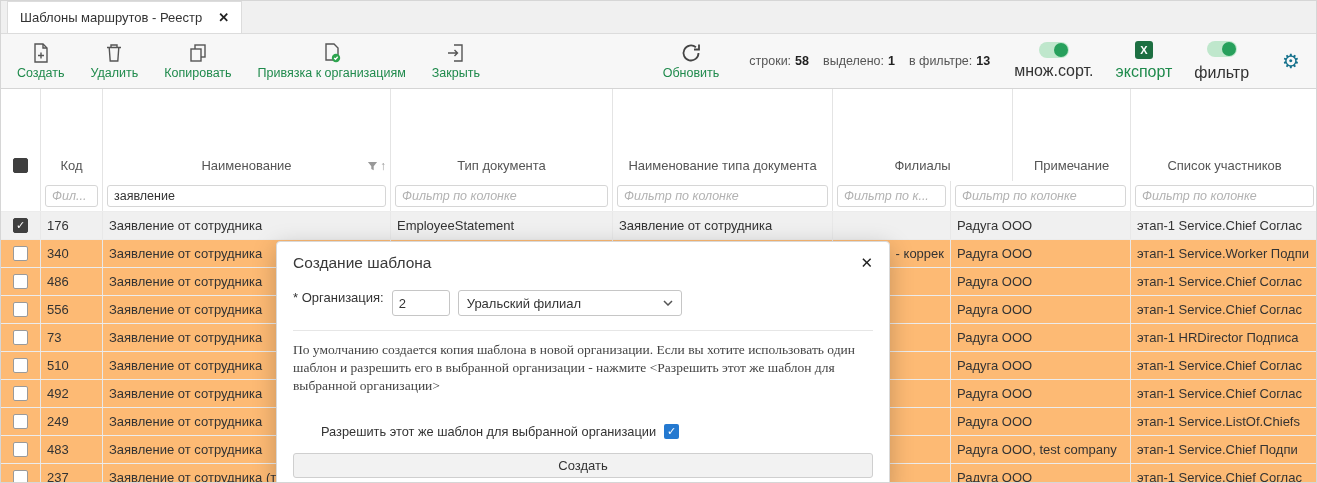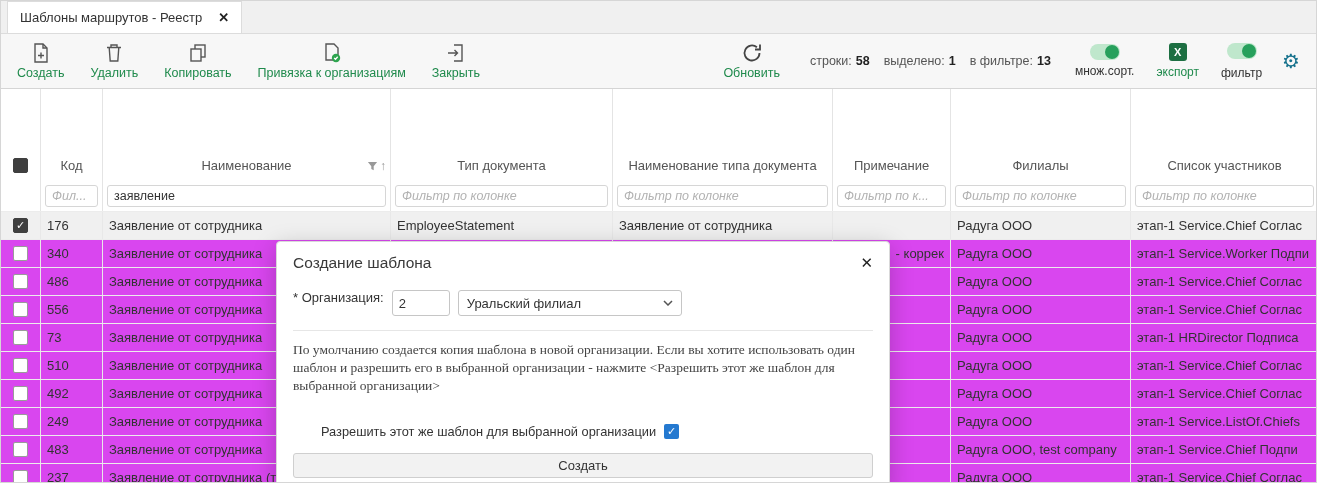--- a/index.html
+++ b/index.html
@@ -23,21 +23,21 @@
   .ticon { height:20px; display:flex; align-items:center; }
   .tlabel { font-size:12.5px; color:#1f8a4c; white-space:nowrap; }
   .spacer { flex:1; }
   .stats { display:flex; align-items:center; font-size:12.5px; color:#555; margin-right:24px; white-space:nowrap; }
   .stat-label { margin-right:4px; }
   .stat-num { font-weight:bold; color:#222; margin-right:14px; }
   .toggle-group { display:flex; flex-direction:column; align-items:center; gap:4px; margin-right:22px; cursor:pointer; }
   .toggle { width:30px; height:16px; border-radius:9px; background:#bfe7cc; position:relative; }
   .toggle::after { content:""; position:absolute; top:1px; right:1px; width:14px; height:14px;
     border-radius:50%; background:#27a05c; }
-  .tg-label { font-size:12px; color:#333; white-space:nowrap; }
+  .tg-label { font-size:16px; color:#333; white-space:nowrap; }
   .tg-label.green { color:#1f8a4c; }
   .excel { width:18px; height:18px; background:#1d6f42; border-radius:3px; color:#fff;
     font-weight:bold; font-size:11px; display:flex; align-items:center; justify-content:center; }
   .gear { font-size:20px; color:#15718c; margin-left:4px; cursor:pointer; font-family:"DejaVu Sans",sans-serif; }
   
   .grid { position:absolute; top:88px; left:0; right:0; bottom:0; background:#fff; }
   .c-sel { width:40px; flex:none; }
   .c-code { width:62px; flex:none; }
   .c-name { width:288px; flex:none; }
   .c-doctype { width:222px; flex:none; }
@@ -51,21 +51,21 @@
     white-space:nowrap; overflow:hidden; }
   .hdr-sort { position:absolute; bottom:8px; right:4px; display:flex; align-items:center; gap:2px;
     color:#999; font-size:12px; background:#fff; padding-left:2px; }
   .ghead .c-sel .cb { position:absolute; bottom:8px; left:12px; }
   .gfilters { display:flex; height:30px; }
   .gfilters .gcell { display:flex; align-items:center; padding:0 4px; }
   .gfilters input { width:100%; height:22px; border:1px solid #d6d6d6; border-radius:3px;
     padding:0 6px; font-size:12.5px; color:#333; font-family:inherit; outline:none; background:#fff; }
   .gfilters input::placeholder { color:#b2b2b2; font-style:italic; }
   .grows { position:absolute; top:122px; left:0; right:0; bottom:0; overflow:hidden; }
-  .grid-row { display:flex; height:28px; border-top:1px solid #ececec; background:#d946ef; cursor:pointer; }
+  .grid-row { display:flex; height:28px; border-top:1px solid #ececec; background:#fdba74; cursor:pointer; }
   .grid-row.selected { background:#f0f0f0; }
   .grid-row .cell { line-height:27px; padding:0 6px; white-space:nowrap; overflow:hidden;
     border-right:1px solid #e8e8e8; }
   .grid-row .cell.c-sel { display:flex; align-items:center; justify-content:center; padding:0; }
   .grid-row .c-note { text-align:right; }
   .cb { width:15px; height:15px; border:1px solid #9a9a9a; border-radius:2px; background:#fff;
     display:inline-flex; align-items:center; justify-content:center; font-size:11px; color:#fff; cursor:pointer; }
   .cb.on, .cb.ind { background:#3f3f3f; border-color:#3f3f3f; }
   
   .dialog { position:absolute; left:275px; top:240px; width:614px; background:#fff;
@@ -170,21 +170,21 @@
     </div>
 
     <div class="toggle-group">
       <span class="toggle"></span>
       <span class="tg-label">множ.сорт.</span>
     </div>
     <div class="toggle-group">
       <span class="excel">X</span>
       <span class="tg-label green">экспорт</span>
     </div>
-    <div class="toggle-group" style="margin-right:16px;gap:7px;">
+    <div class="toggle-group" style="margin-right:29px;gap:7px;">
       <span class="toggle"></span>
       <span class="tg-label">фильтр</span>
     </div>
     <span class="gear">⚙</span>
   </div>
 
   <div class="grid">
     <div class="ghead">
       <div class="gcell c-sel">
         <span class="cb ind"></span>
@@ -200,25 +200,25 @@
             </svg>
           <span>↑</span>
         </span>
       </div>
       <div class="gcell c-doctype">
         <span class="hlabel">Тип документа</span>
       </div>
       <div class="gcell c-doctypename">
         <span class="hlabel">Наименование типа документа</span>
       </div>
+      <div class="gcell c-branches">
+        <span class="hlabel">Филиалы</span>
+      </div>
       <div class="gcell c-note">
         <span class="hlabel">Примечание</span>
-      </div>
-      <div class="gcell c-branches">
-        <span class="hlabel">Филиалы</span>
       </div>
       <div class="gcell c-participants">
         <span class="hlabel">Список участников</span>
       </div>
     </div>
 
     <div class="gfilters">
       <div class="gcell c-sel"></div>
       <div class="gcell c-code">
         <input placeholder="Фил..." style="">

